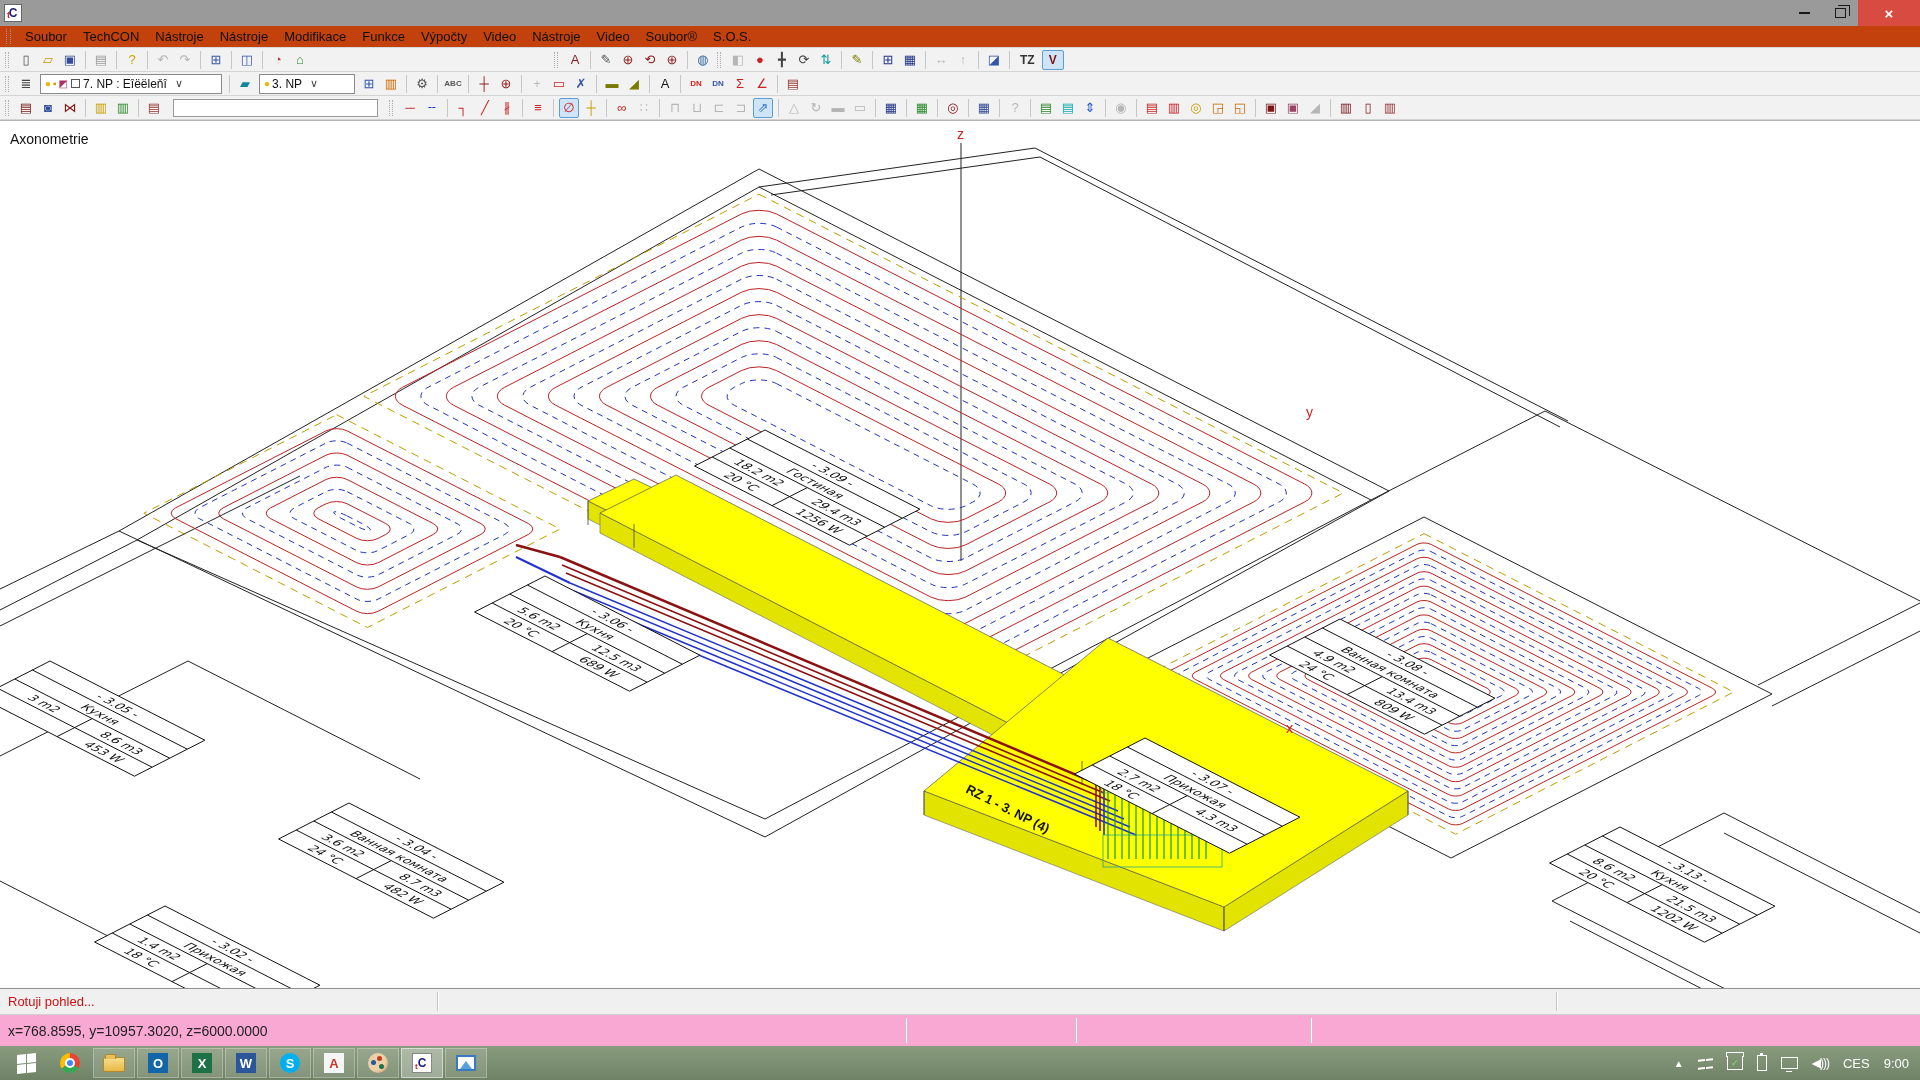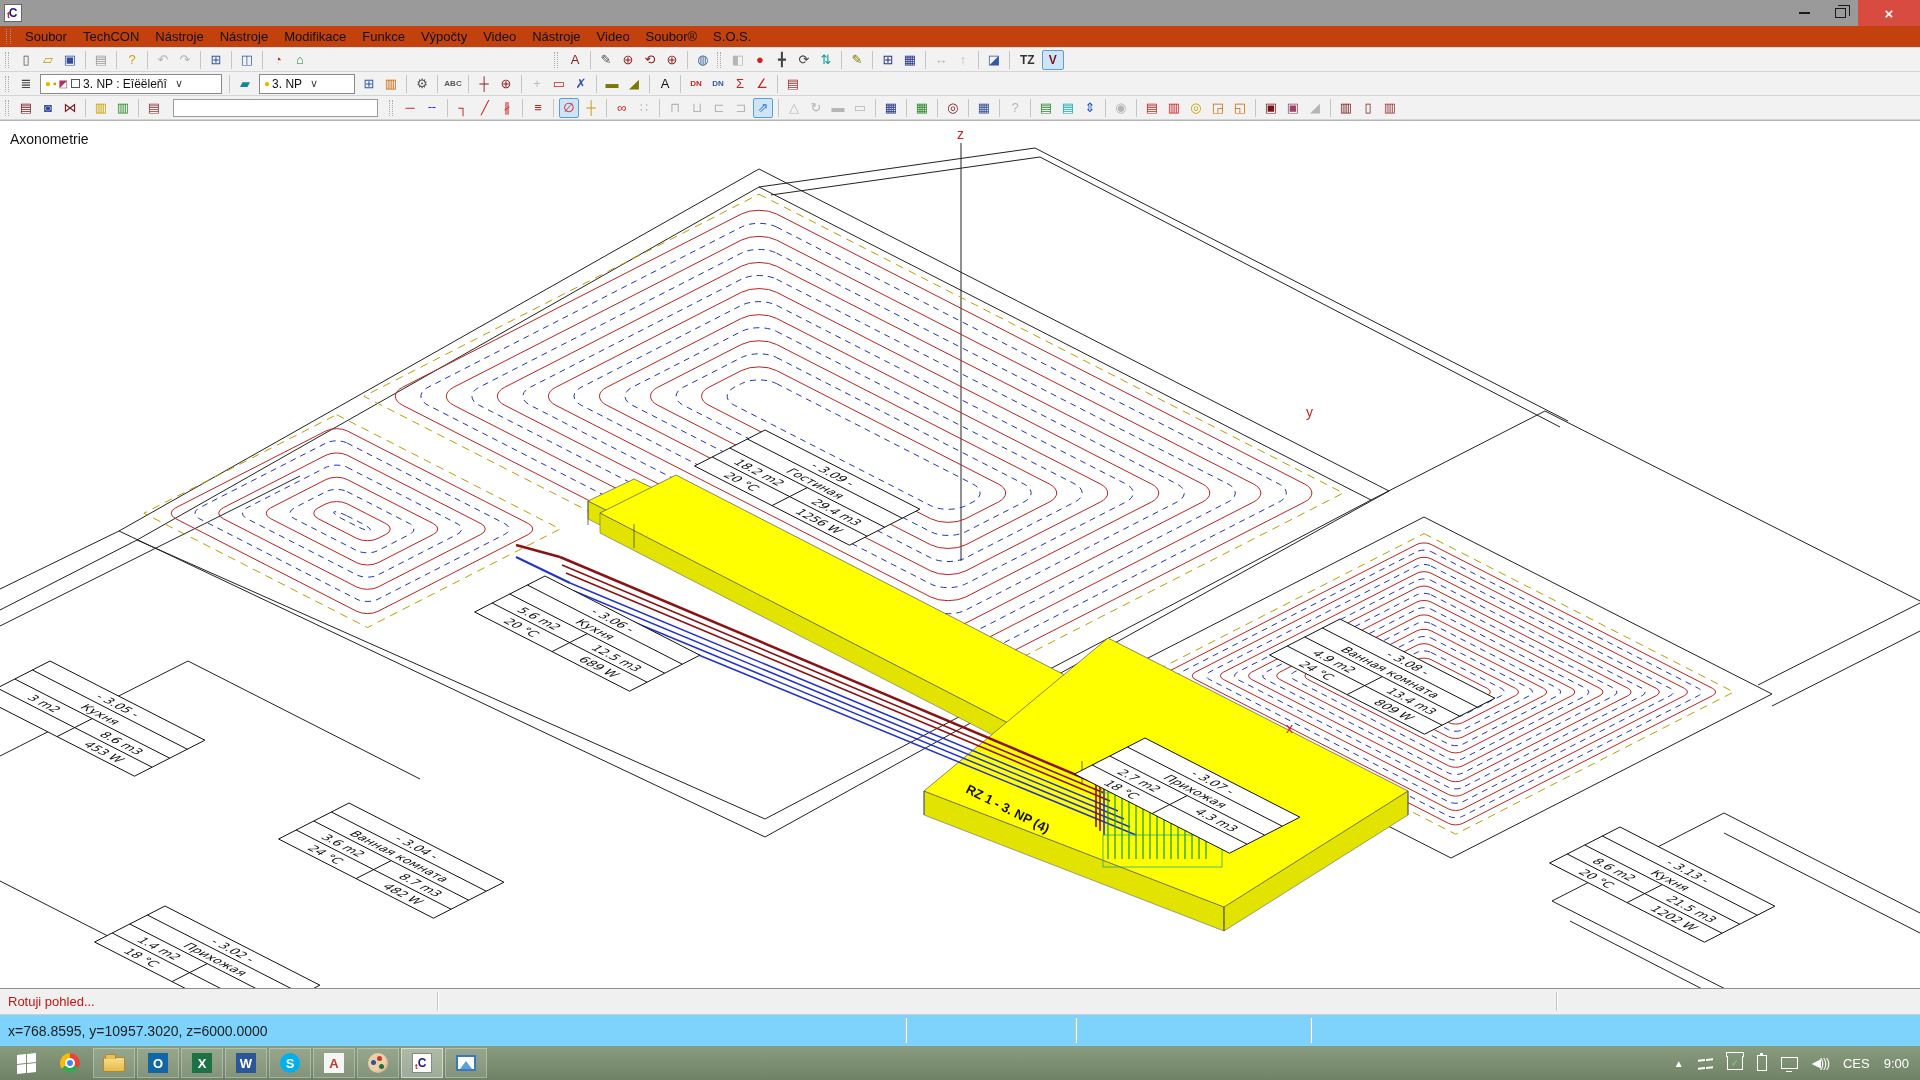--- a/index.html
+++ b/index.html
@@ -34,21 +34,21 @@
   .combo .arr{margin-left:8px;color:#444;font-size:11px}
   .tfield{width:205px;height:18px;background:#fff;border:1px solid #9a9a9a;margin:0 8px;flex:none}
   
   .canvas{height:868px;background:#ffffff;position:relative;border-top:1px solid #b5b5b5}
   .canvas svg{position:absolute;inset:0}
   .viewlabel{position:absolute;top:10px;left:10px;font-size:14px;color:#111}
   
   .smsg{height:26px;background:#f0f0f0;border-top:1px solid #8f8f8f;display:flex;align-items:center;position:relative;font-size:13px}
   .smsg .msg{color:#cc1111;padding-left:8px}
   .sdiv{position:absolute;top:3px;bottom:3px;width:1px;background:#c4c4c4;box-shadow:1px 0 0 #fff}
-  .scoord{height:32px;background:#7dd3fc;border-top:1px solid #cfcfcf;display:flex;align-items:center;font-size:14px;color:#222;padding-left:8px;position:relative}
+  .scoord{height:32px;background:#f9a8d4;border-top:1px solid #cfcfcf;display:flex;align-items:center;font-size:14px;color:#222;padding-left:8px;position:relative}
   
   .taskbar{height:34px;background:linear-gradient(#8a9c7e,#6f8266);display:flex;align-items:center;padding:0 4px}
   .tkbtn{width:42px;height:30px;display:flex;align-items:center;justify-content:center;margin:0 1px;border:1px solid transparent}
   .tkbtn.boxed{background:rgba(255,255,255,0.13);border-color:rgba(255,255,255,0.28)}
   .tkbtn.active{background:rgba(255,255,255,0.32);border-color:rgba(255,255,255,0.5)}
   .startlogo{display:grid;grid-template-columns:9px 9px;grid-template-rows:9px 9px;gap:1px;transform:skewY(-6deg)}
   .startlogo b{background:#fff}
   .chrome{width:20px;height:20px;border-radius:50%;background:conic-gradient(#ea4335 0 33%,#34a853 33% 66%,#fbbc05 66% 100%);position:relative}
   .chrome:after{content:"";position:absolute;inset:5px;border-radius:50%;background:#4285f4;border:2px solid #fff}
   .folder{width:22px;height:15px;background:linear-gradient(#f7dd8a,#e8b94a);border:1px solid #b5872a;border-radius:2px;position:relative;margin-top:3px}
@@ -158,21 +158,21 @@
     <span class="tbtn sel txt" style="color: rgb(122, 21, 21);">V</span>
   </div>
 <div class="tbar" id="tb2">
     <span class="tgrip"></span>
     <span class="tbtn" style="color: rgb(68, 68, 68);">≣</span>
     <span class="combo" style="width: 182px;">
       <span class="cico" style="color: rgb(232, 184, 0);">●</span>
       <span class="cico" style="color: rgb(200, 160, 0);">▪</span>
       <span class="cico" style="color: rgb(170, 51, 102);">◩</span>
       <span class="cbx"></span>
-      <span>3. NP : Eîëëleňî</span>
+      <span>7. NP : Eîëëleňî</span>
       <span class="arr">∨</span>
     </span>
     <span class="tsep"></span>
     <span class="tbtn" style="color: rgb(17, 136, 153);">▰</span>
     <span class="combo" style="width: 96px;">
       <span class="cico" style="color: rgb(232, 184, 0);">●</span>
       <span>3. NP</span>
       <span class="arr">∨</span>
     </span>
     <span class="tbtn" style="color: rgb(51, 85, 170);">⊞</span>

